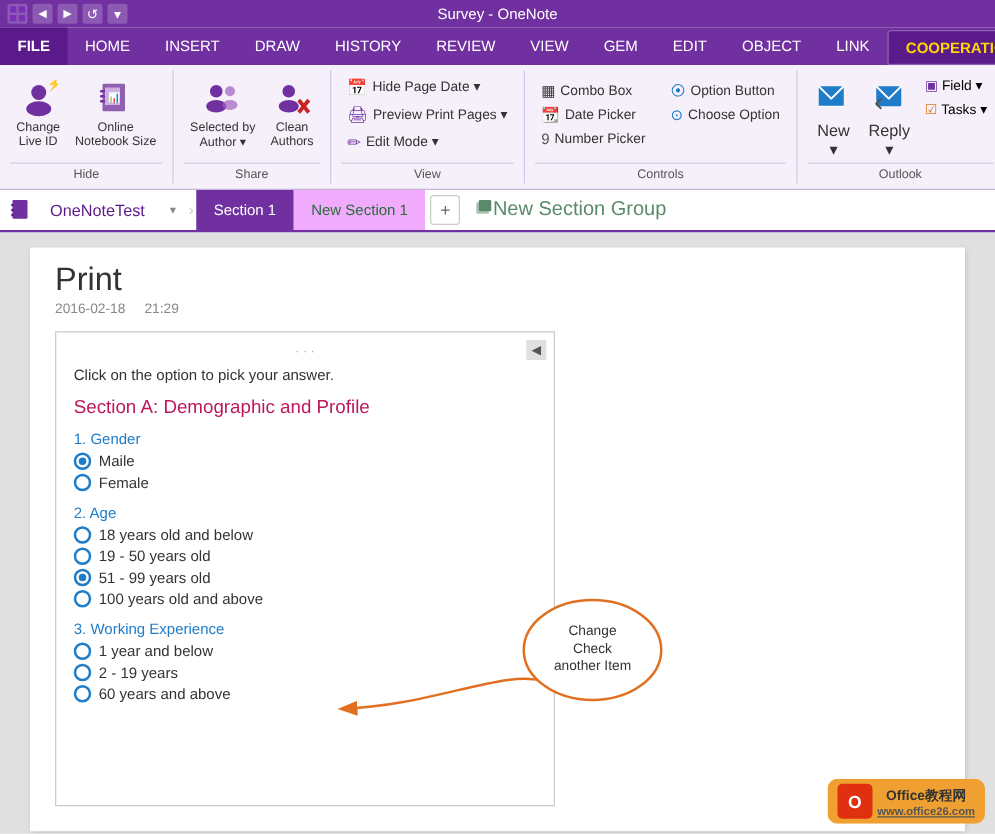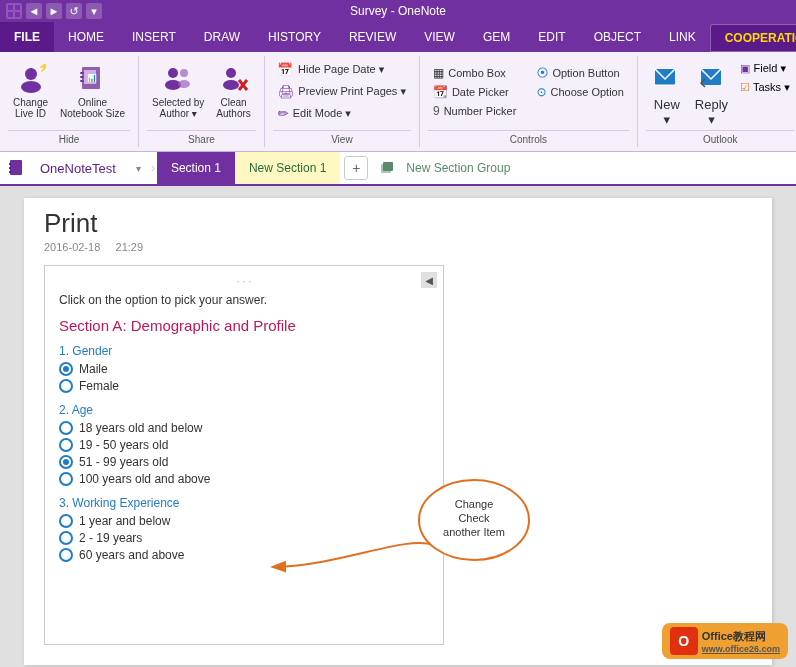--- a/index.html
+++ b/index.html
@@ -206,21 +206,21 @@
       background: #7030a0;
       color: white;
       padding: 6px 14px;
       font-size: 12px;
       cursor: pointer;
       height: 100%;
       display: flex;
       align-items: center;
     }
     .nav-section-new {
-      background: #fef9c3;
+      background: #f0abfc;
       color: #2a6a3a;
       padding: 6px 14px;
       font-size: 12px;
       cursor: pointer;
       height: 100%;
       display: flex;
       align-items: center;
     }
     .nav-plus {
       width: 24px;
@@ -231,23 +231,23 @@
       border: 1px solid #ccc;
       border-radius: 3px;
       cursor: pointer;
       font-size: 14px;
       color: #666;
       margin: 0 4px;
     }
     .nav-section-group {
       display: flex;
       align-items: flex-start;
-      gap: 12px;
+      gap: 0;
       color: #5a8a6a;
-      font-size: 12px;
+      font-size: 16px;
       padding: 0 8px;
       cursor: pointer;
     }
 
     .page-area {
       background: white;
       width: 100%;
       padding: 10px 20px 20px;
       position: relative;
       box-shadow: 1px 1px 4px rgba(0,0,0,0.15);
@@ -671,17 +671,17 @@
       </div>
     </div>
   </div>
 
 </div>
 
 <div class="bottom-logo">
   <div style="display:flex; align-items:center; gap:4px;">
     <div style="width:28px;height:28px;background:#e03010;border-radius:4px;display:flex;align-items:center;justify-content:center;color:white;font-weight:bold;font-size:14px;">O</div>
     <div>
-      <div style="font-size:11px;color:#333;font-weight:bold;">Office教程网</div>
+      <div style="font-size:11px;color:#333;font-weight:bold;text-align:center;">Office教程网</div>
       <div style="font-size:9px;color:#555;text-decoration:underline;">www.office26.com</div>
     </div>
   </div>
 </div>
 
 </body></html>

